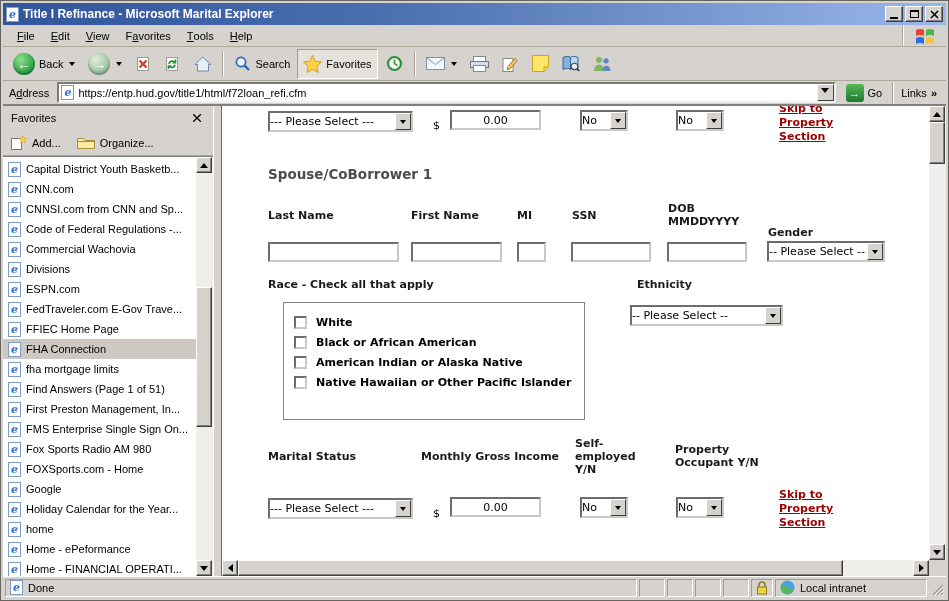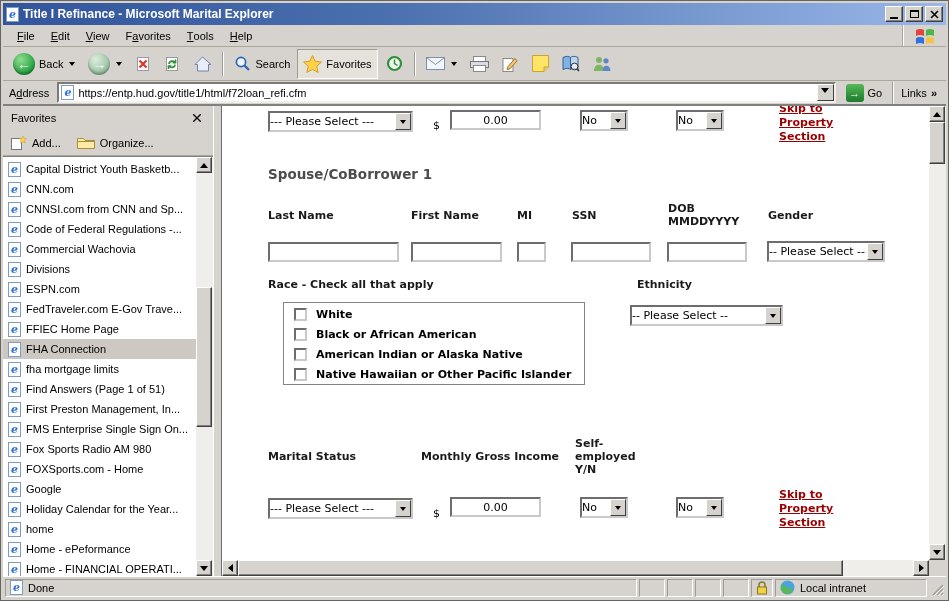--- a/index.html
+++ b/index.html
@@ -484,38 +484,38 @@
         </div>
         <a class="skip-link abs" style="left:557px;top:-4px;">Skip to Property Section</a>
 
         <div class="f-heading abs" style="left:46px;top:60px;">Spouse/CoBorrower 1</div>
 
         <span class="f-label abs" style="left:46px;top:103px;">Last Name</span>
         <span class="f-label abs" style="left:189px;top:103px;">First Name</span>
         <span class="f-label abs" style="left:295px;top:103px;">MI</span>
         <span class="f-label abs" style="left:350px;top:103px;">SSN</span>
         <span class="f-label abs" style="left:446px;top:96px;width:84px;">DOB MMDDYYYY</span>
-        <span class="f-label abs" style="left:546px;top:103px;">Gender</span>
+        <span class="f-label abs" style="left:546px;top:120px;">Gender</span>
 
         <input class="tin abs" style="left: 46px; top: 136px; width: 131px; height: 20px;" value="">
         <input class="tin abs" style="left: 189px; top: 136px; width: 91px; height: 20px;" value="">
         <input class="tin abs" style="left: 295px; top: 136px; width: 29px; height: 20px;" value="">
         <input class="tin abs" style="left: 349px; top: 136px; width: 80px; height: 20px;" value="">
         <input class="tin abs" style="left: 445px; top: 136px; width: 80px; height: 20px;" value="">
         <div class="sel abs" style="left:545px;top:135px;width:118px;height:21px;">
           <span class="sel-text">-- Please Select --</span>
           <span class="sel-btn">
               <span class="tri"></span>
             </span>
         </div>
 
         <span class="f-label abs" style="left:46px;top:172px;">Race - Check all that apply</span>
         <span class="f-label abs" style="left:415px;top:172px;">Ethnicity</span>
 
-        <div class="race-box abs" style="left:61px;top:196px;width:302px;height:83px;padding-top:1px;">
+        <div class="race-box abs" style="left:61px;top:196px;width:302px;height:118px;padding-top:9px;">
 
             <div class="race-row">
               <span class="cb"></span>
               <span class="cb-label">White</span>
             </div>
 
             <div class="race-row">
               <span class="cb"></span>
               <span class="cb-label">Black or African American</span>
             </div>
@@ -535,20 +535,21 @@
         <div class="sel abs" style="left:408px;top:199px;width:153px;height:21px;">
           <span class="sel-text">-- Please Select --</span>
           <span class="sel-btn">
               <span class="tri"></span>
             </span>
         </div>
 
         <span class="f-label abs" style="left:46px;top:344px;">Marital Status</span>
         <span class="f-label abs" style="left:199px;top:344px;">Monthly Gross Income</span>
         <span class="f-label abs" style="left:353px;top:331px;width:62px;">Self-employed Y/N</span>
+        <span class="f-label abs" style="left:453px;top:337px;width:100px;">Property Occupant Y/N</span>
 
         <div class="sel abs" style="left:46px;top:392px;width:145px;height:21px;">
           <span class="sel-text">--- Please Select ---</span>
           <span class="sel-btn">
               <span class="tri"></span>
             </span>
         </div>
         <span class="currency abs" style="left:211px;top:401px;">$</span>
         <input class="tin center abs" style="left: 228px; top: 391px; width: 91px; height: 20px;" value="0.00">
         <div class="sel abs" style="left:358px;top:391px;width:48px;height:21px;">

